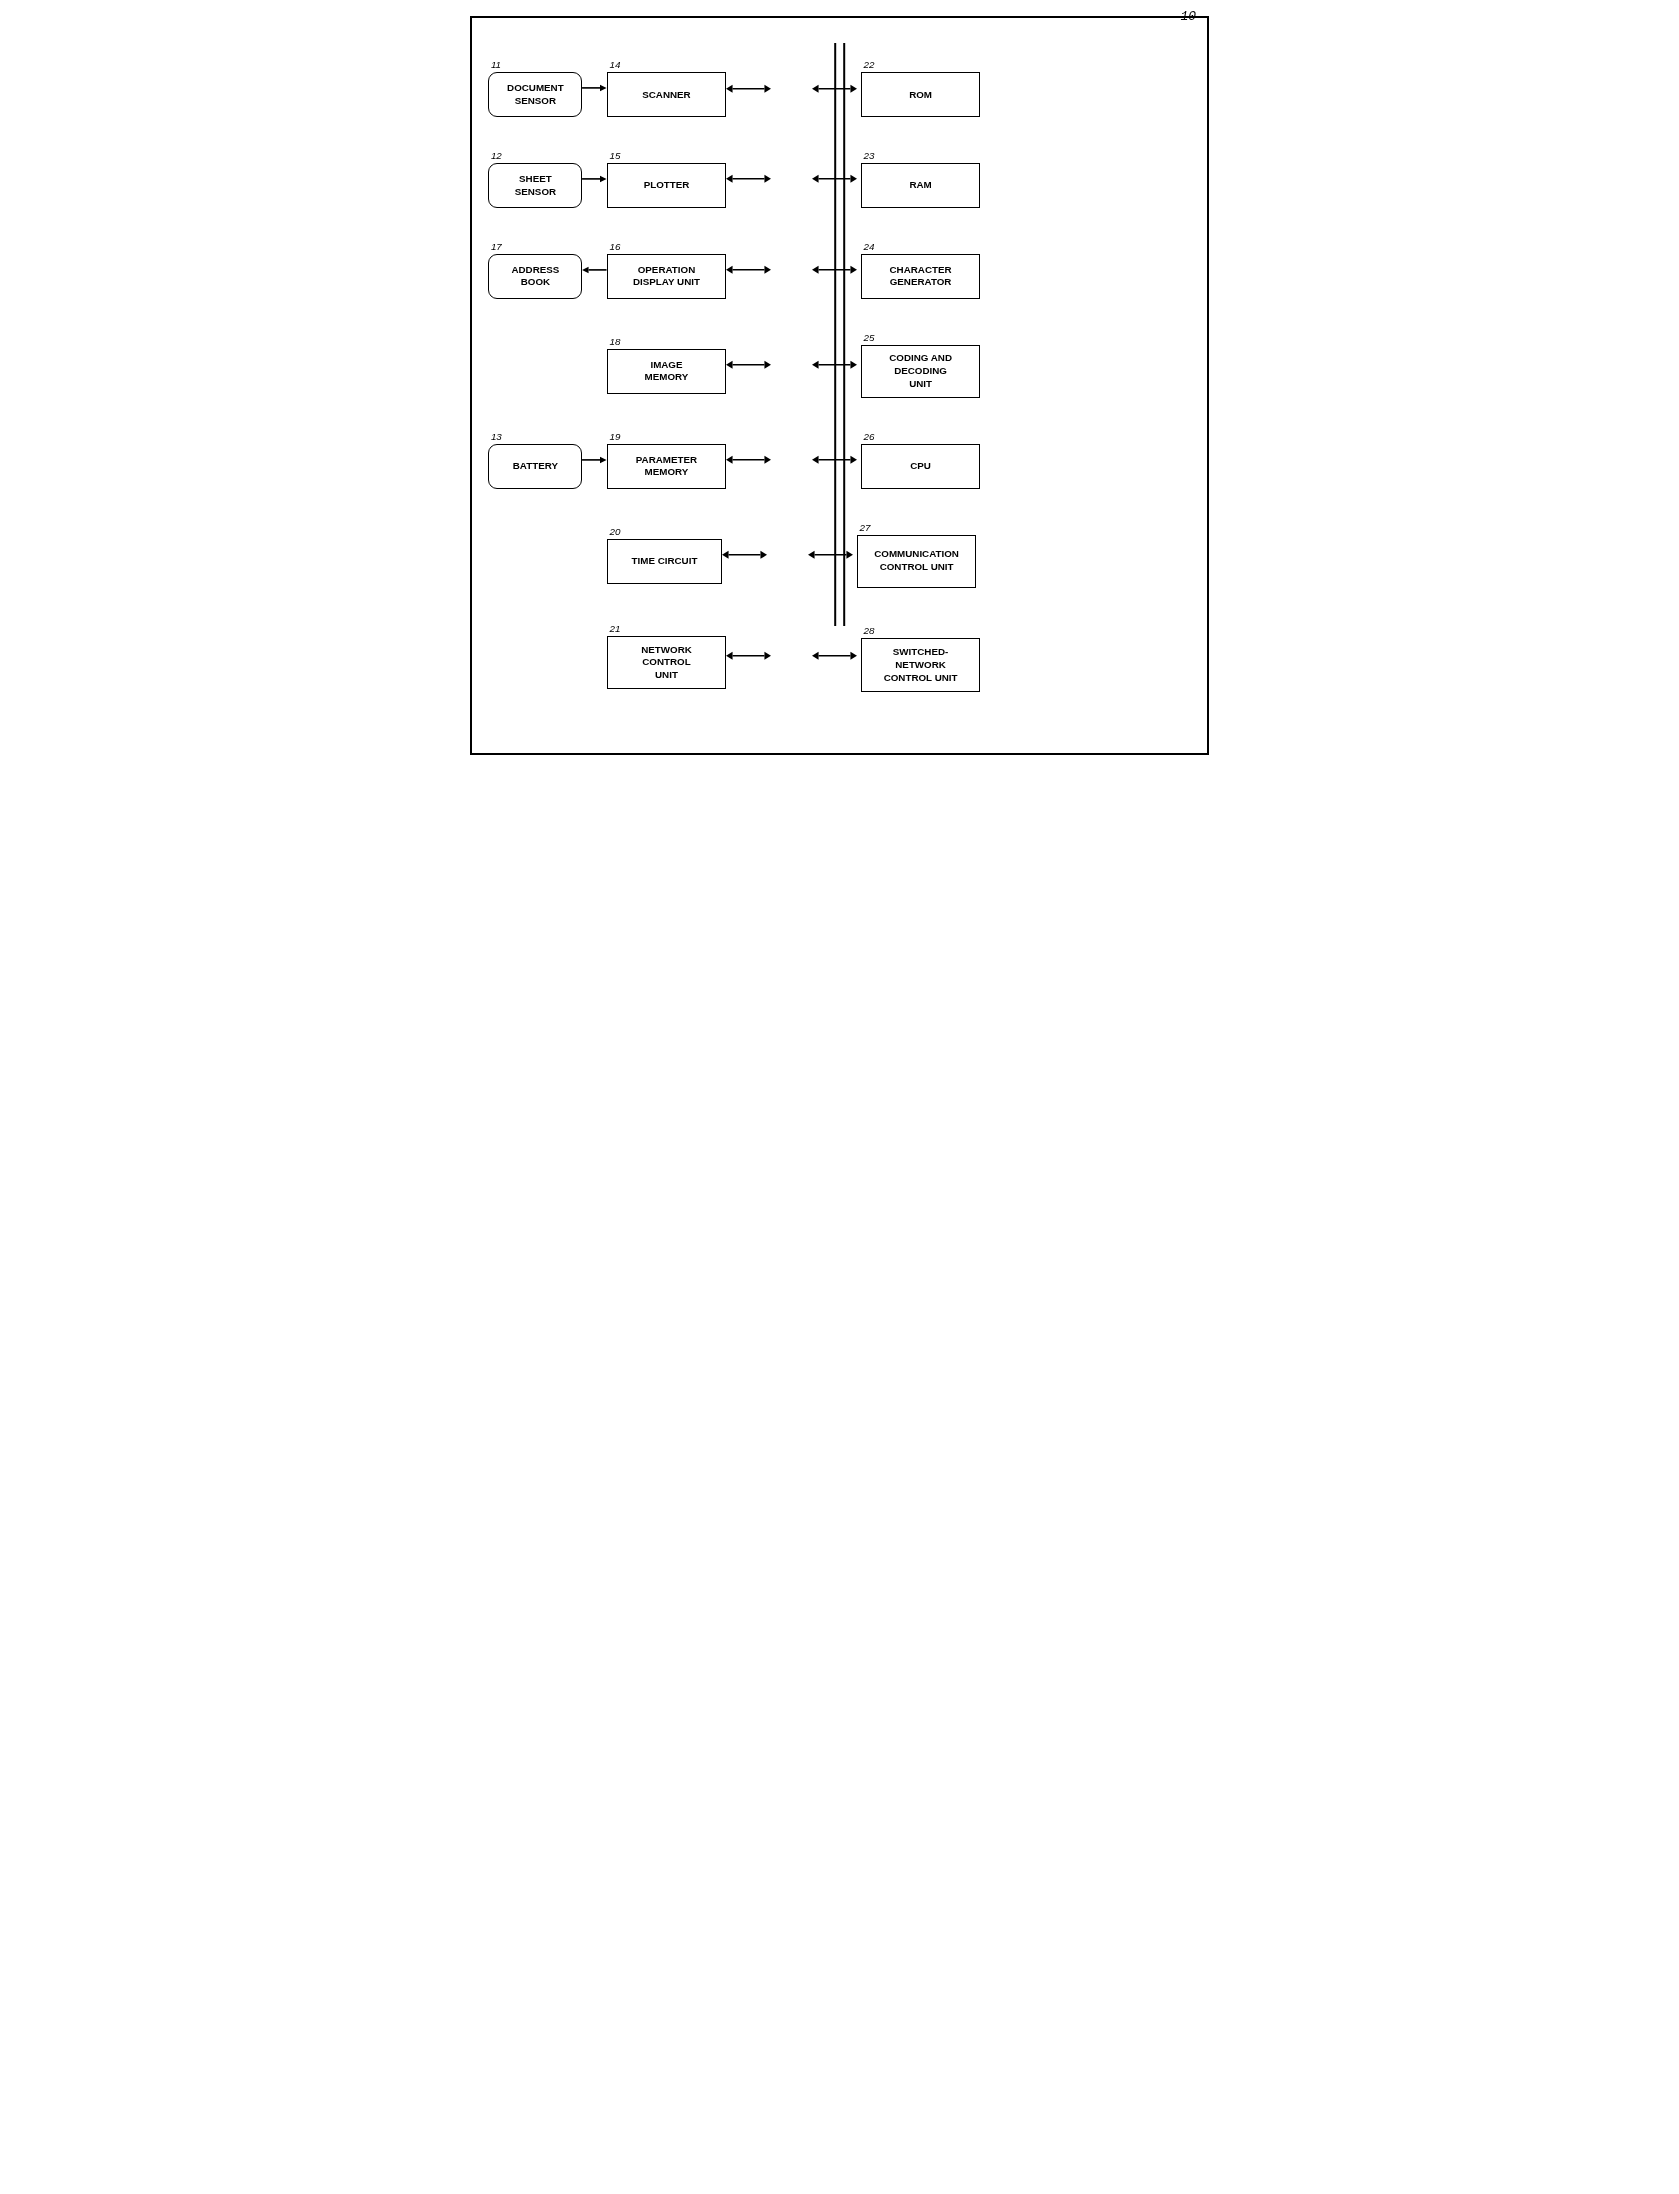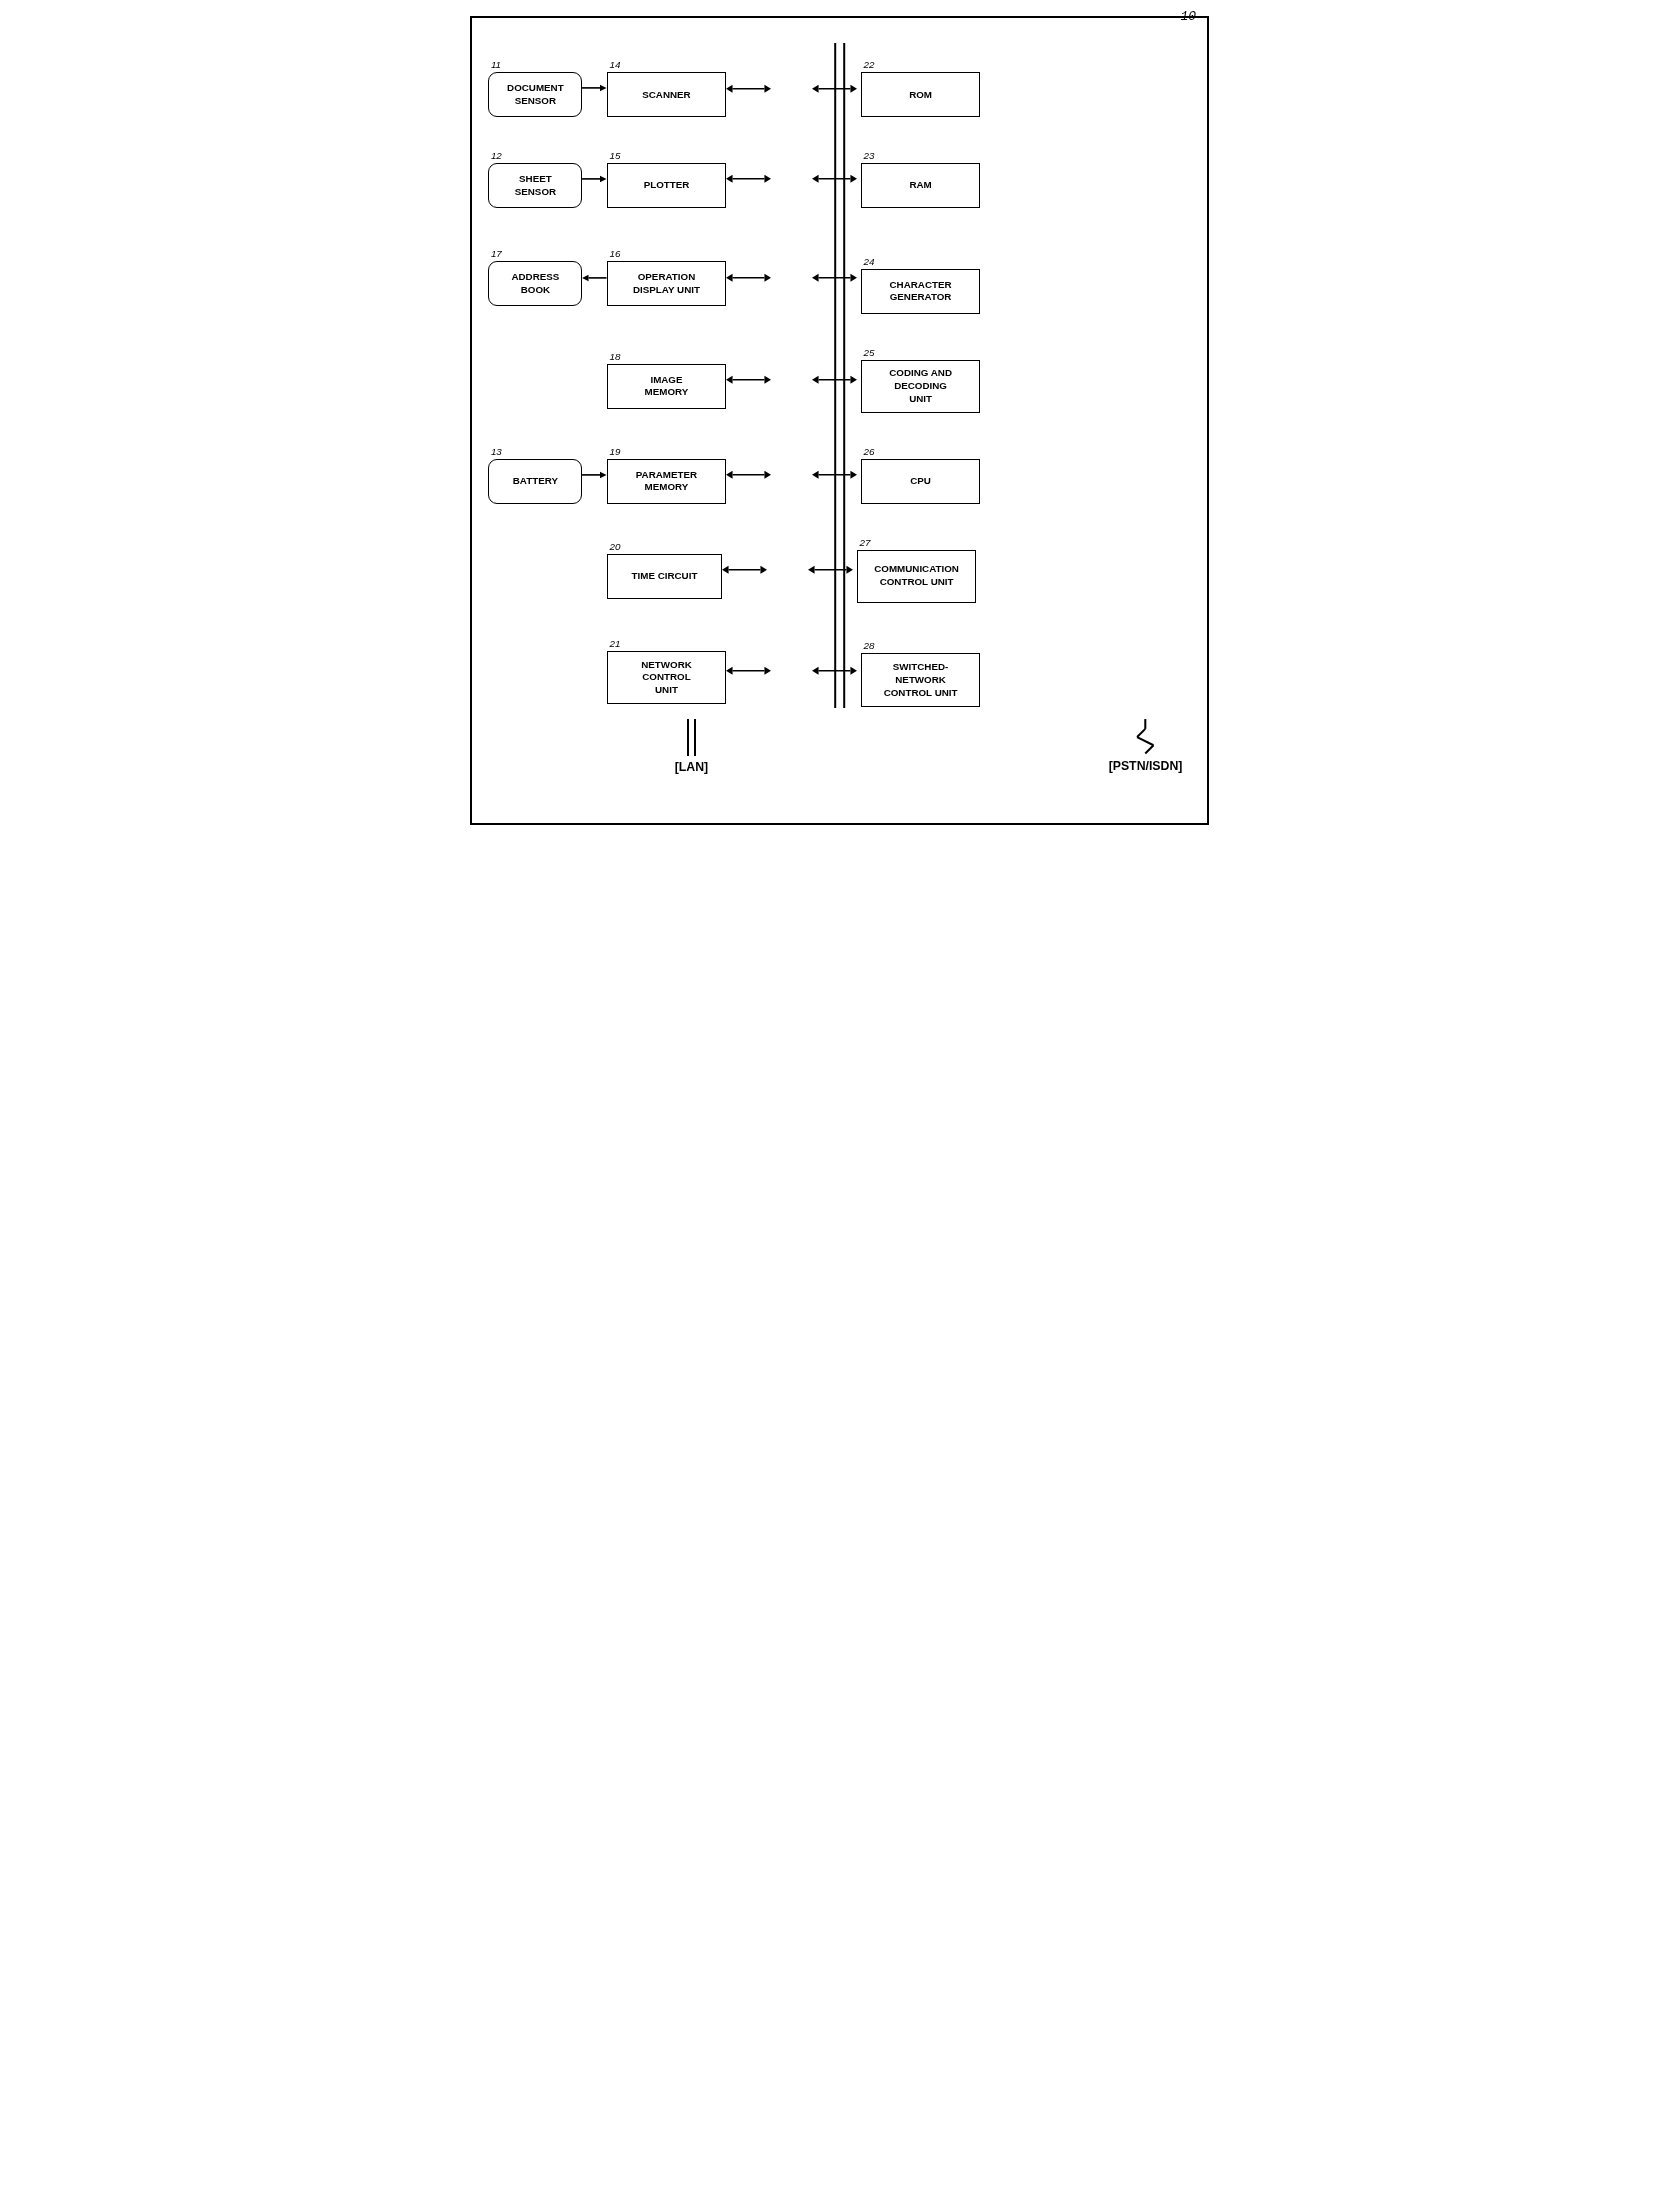--- a/index.html
+++ b/index.html
@@ -214,21 +214,21 @@
           </svg>
         </div>
         <div style="width:41px;"></div>
         <div style="display:flex;align-items:center;width:45px;">
           <svg width="45" height="11.5" viewBox="0 0 55 14">
             <polygon points="0,7 8,2 8,12" fill="#000"></polygon>
             <line x1="8" y1="7" x2="47" y2="7" stroke="#000" stroke-width="2"></line>
             <polygon points="47,2 55,7 47,12" fill="#000"></polygon>
           </svg>
         </div>
-        <div style="position:relative; margin-top:28px; margin-left:4.1px;">
+        <div style="position:relative; margin-top:13px; margin-left:4.1px;">
           <span class="lbl" style="position:absolute;top:-13px;left:2.5px;font-size:9.8px;font-style:italic;">24</span>
           <div class="grid-box" style="width:119px; min-height:45px;">
             <span style="white-space:pre-line;">CHARACTER
 GENERATOR</span>
           </div>
         </div>
       </div>
 
       <div style="display:flex; align-items:center; margin-bottom:16.4px; position:relative; padding-top:16.4px;">
         <div style="width:94px;"></div>
@@ -370,40 +370,17 @@
         <div style="position:relative; margin-top:18px; margin-left:4.1px;">
           <span class="lbl" style="position:absolute;top:-13px;left:2.5px;font-size:9.8px;font-style:italic;">28</span>
           <div class="grid-box" style="width:119px; min-height:53px;">
             <span style="white-space:pre-line;">SWITCHED-
 NETWORK
 CONTROL UNIT</span>
           </div>
         </div>
       </div>
 
-      <div style="display:flex; align-items:flex-start; margin-top:12.3px; padding-left:119px;">
-
-        <div style="width:119px; display:flex; flex-direction:column; align-items:center; margin-left:24.6px;">
-          <div style="display:flex; gap:4.9px;">
-            <div style="width:2.5px; height:37px; background:#000;"></div>
-            <div style="width:2.5px; height:37px; background:#000;"></div>
-          </div>
-          <div style="font-size:12.3px; font-weight:bold; margin-top:4.1px;">[LAN]</div>
-        </div>
-
-        <div style="flex:1; display:flex; flex-direction:column; align-items:flex-end; padding-right:8.2px;">
-          <div style="display:flex; flex-direction:column; align-items:center;">
-
-            <svg width="24.6" height="37" viewBox="0 0 30 45">
-              <line x1="15" y1="0" x2="15" y2="12" stroke="#000" stroke-width="2.5"></line>
-              <line x1="15" y1="12" x2="5" y2="22" stroke="#000" stroke-width="2.5"></line>
-              <line x1="5" y1="22" x2="25" y2="32" stroke="#000" stroke-width="2.5"></line>
-              <line x1="25" y1="32" x2="15" y2="42" stroke="#000" stroke-width="2.5"></line>
-            </svg>
-            <div style="font-size:12.3px; font-weight:bold; margin-top:2.5px;">[PSTN/ISDN]</div>
-          </div>
-        </div>
-      </div>
 
     </div>
   </div>
 </div>
 
 
 </body></html>

